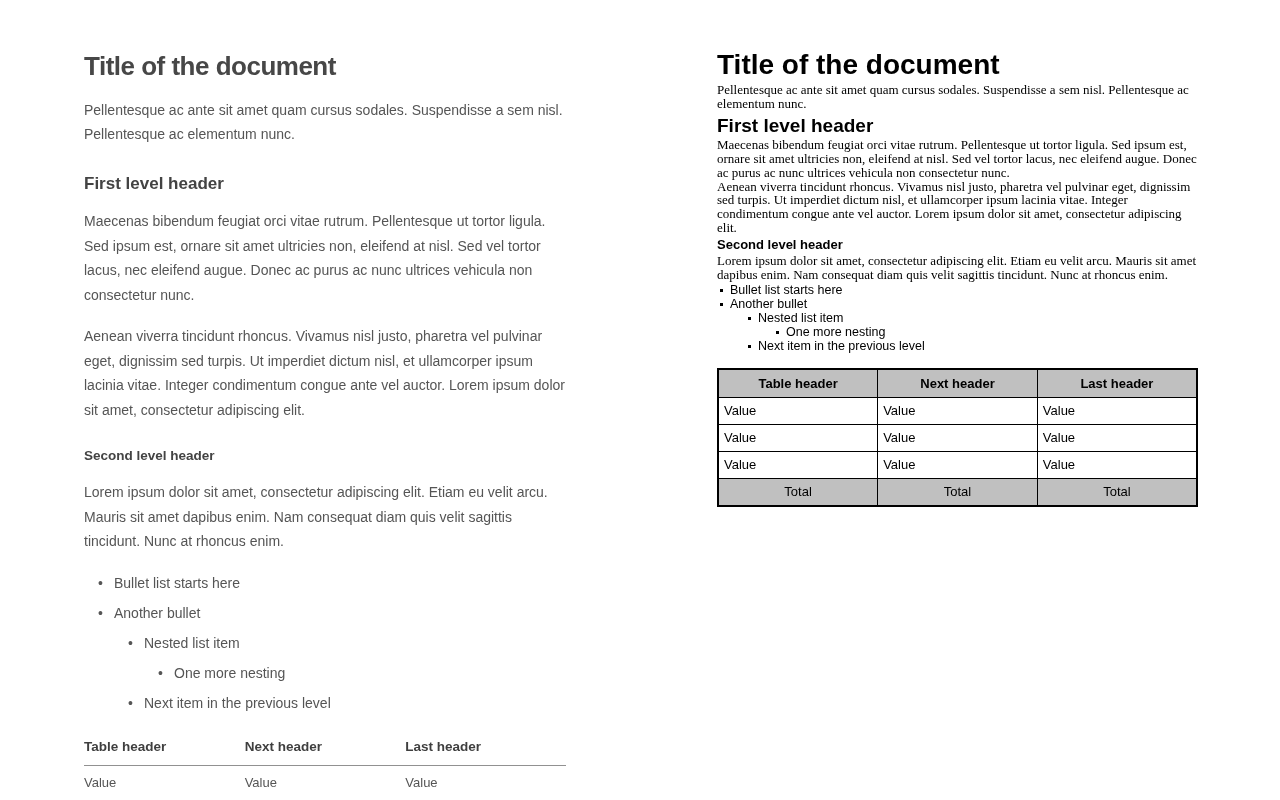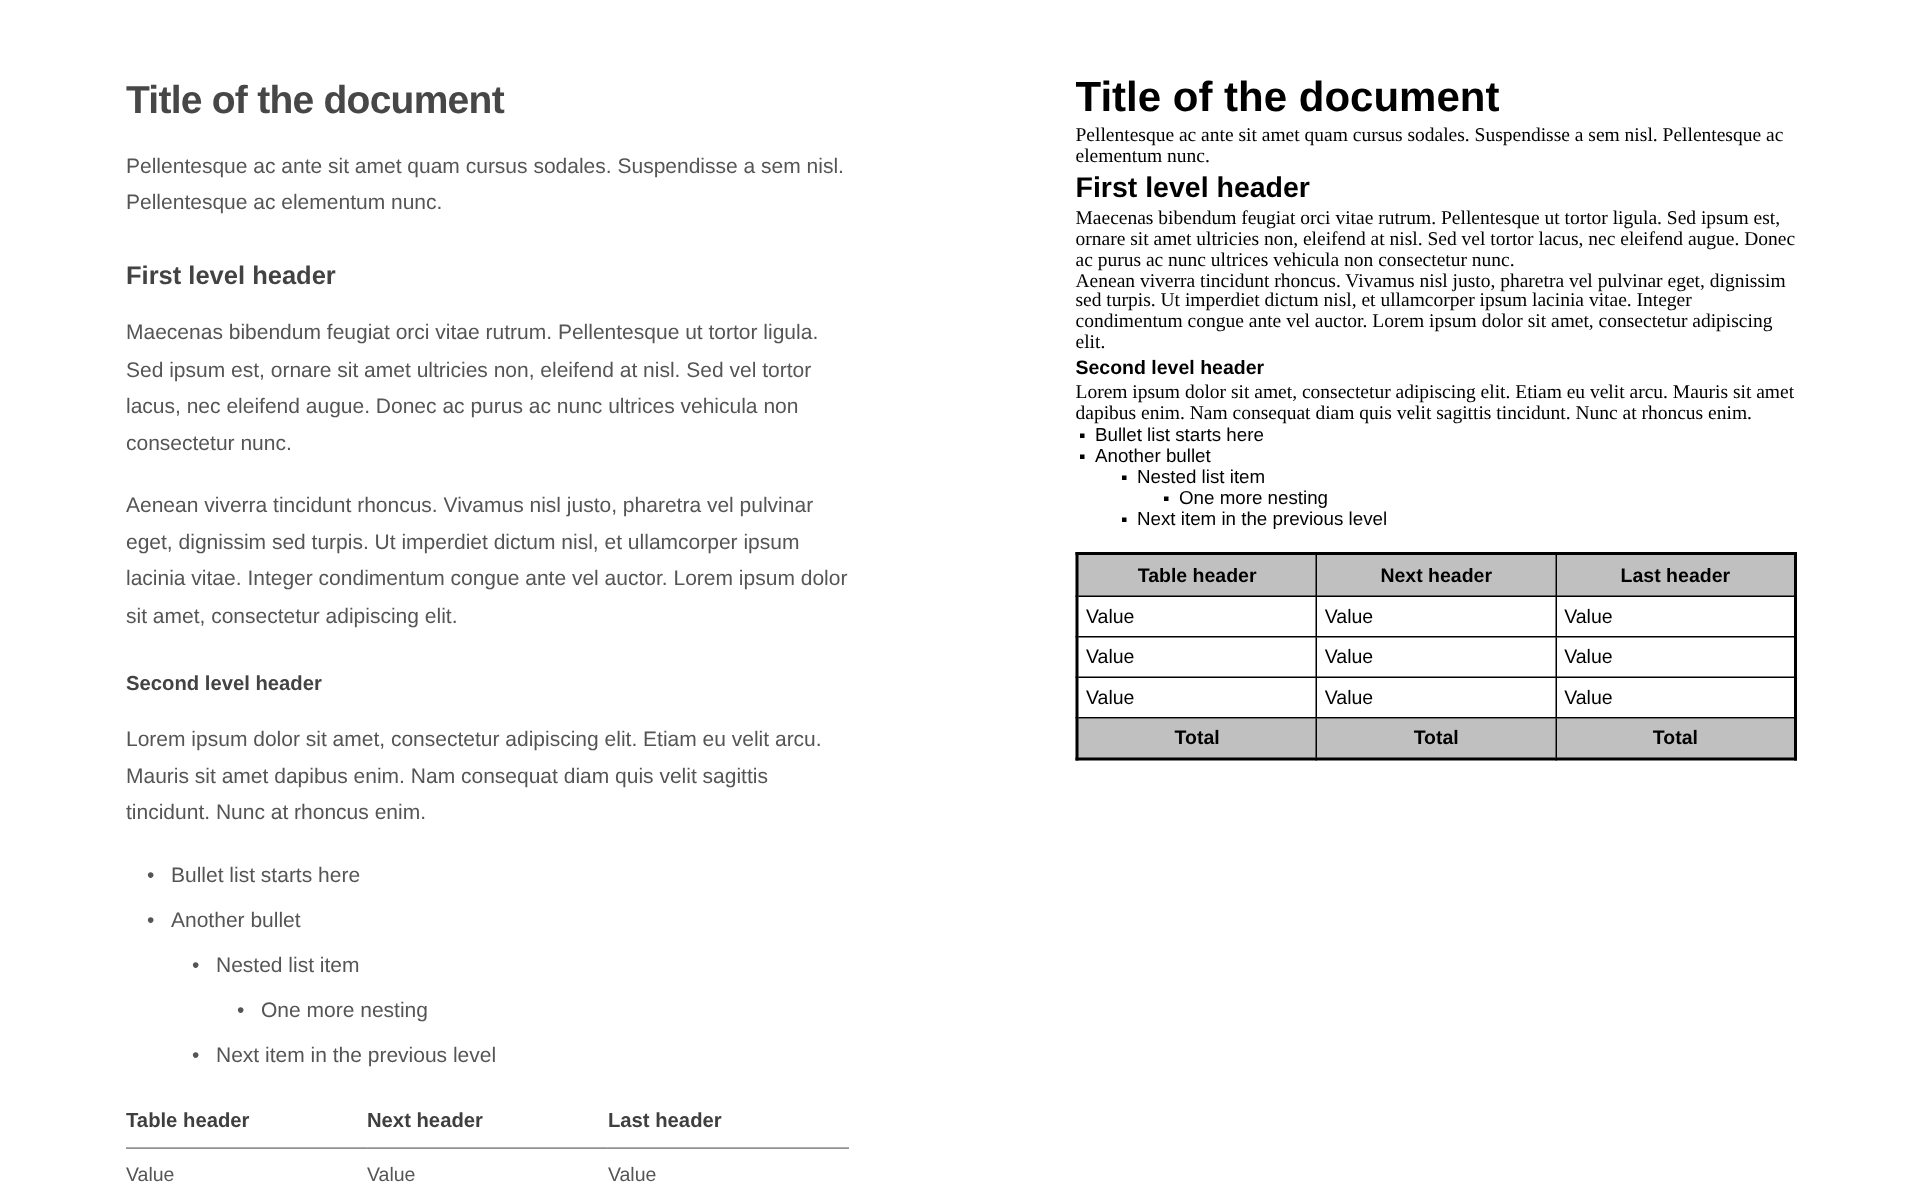--- a/index.html
+++ b/index.html
@@ -173,21 +173,21 @@
     text-align: center;
     padding: 6px 4px;
   }
   .r-table td {
     border: 1px solid #000000;
     text-align: left;
     padding: 5px 5px 6px 5px;
   }
   .r-table tfoot td {
     background: #c0c0c0;
-    font-weight: bold;
+    font-weight: normal;
     text-align: center;
   }
 </style>
 </head>
 <body>
 
 <div class="pane pane-left">
   <h1 class="l-title">Title of the document</h1>
   <p class="l-p">Pellentesque ac ante sit amet quam cursus sodales. Suspendisse a sem nisl. Pellentesque ac elementum nunc.</p>
   <h2 class="l-h1">First level header</h2>

